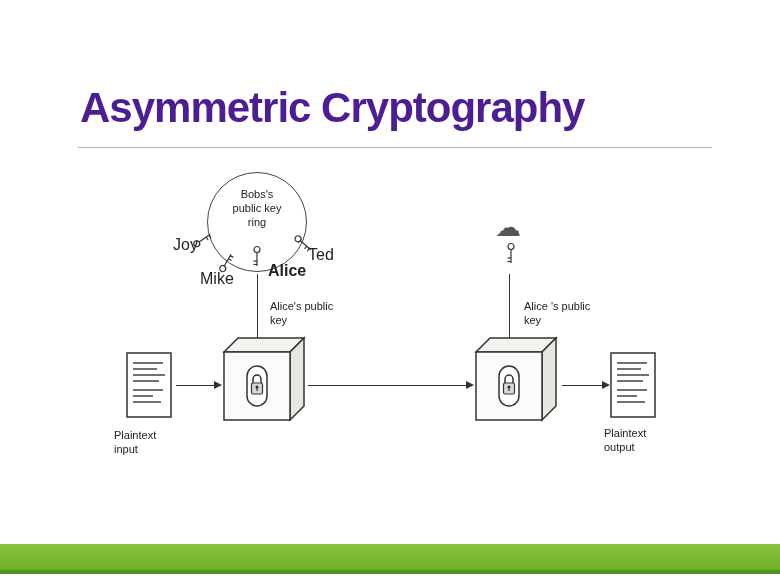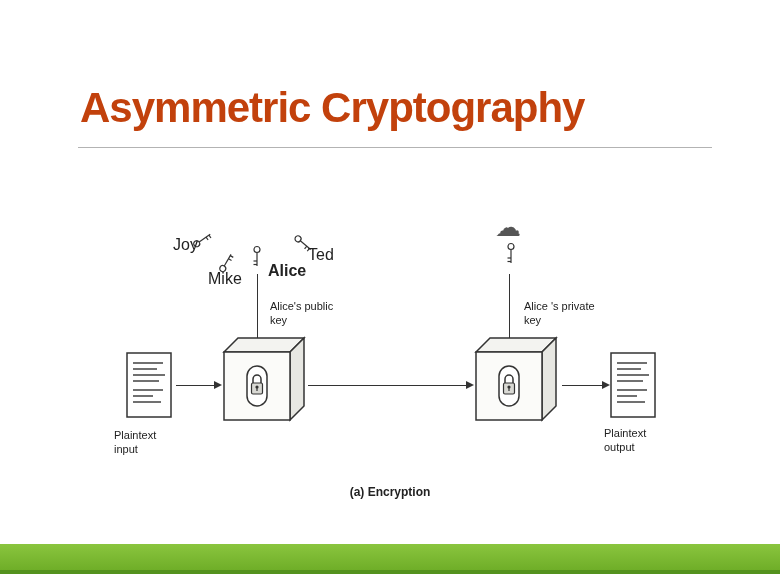--- a/index.html
+++ b/index.html
@@ -2,21 +2,21 @@
 <html><head>
 <meta charset="utf-8">
 <style>
   html,body{margin:0;padding:0;}
   body{
     width:780px;height:586px;position:relative;overflow:hidden;
     background:#ffffff;font-family:"Liberation Sans", sans-serif;color:#222;
   }
   .title{
     position:absolute;left:80px;top:84px;margin:0;
-    font-size:42px;font-weight:bold;letter-spacing:-1px;color:#c2410c;
+    font-size:42px;font-weight:bold;letter-spacing:-1px;color:#4c1d95;
   }
   .title-rule{
     position:absolute;left:78px;top:147px;width:634px;height:0;
     border-top:1px solid #b3b3b3;
   }
   .diagram{position:absolute;left:0;top:0;width:780px;height:586px;}
   
   .ring{
     position:absolute;left:207px;top:172px;width:100px;height:100px;
     border:1.5px solid #444;border-radius:50%;background:#fff;
@@ -56,20 +56,25 @@
 </head>
 <body>
 
 <div class="slide-root">
 
   <h1 class="title">Asymmetric Cryptography</h1>
   <div class="title-rule"></div>
 
   <div class="diagram">
 
+    <div class="ring">
+      <div class="ring-text">Bobs's
+public key
+ring</div>
+    </div>
 
     <span class="key" style="left:191px;top:231px;transform:rotate(-35deg);">
       <svg width="22" height="10" viewBox="0 0 22 10">
           <circle cx="4.5" cy="5" r="3" fill="none" stroke="#333" stroke-width="1.2"></circle>
           <line x1="7.5" y1="5" x2="21" y2="5" stroke="#333" stroke-width="1.2"></line>
           <line x1="16" y1="5" x2="16" y2="8.5" stroke="#333" stroke-width="1.2"></line>
           <line x1="19.5" y1="5" x2="19.5" y2="8.5" stroke="#333" stroke-width="1.2"></line>
         </svg>
     </span>
     <span class="key" style="left:215px;top:254px;transform:rotate(-60deg);">
@@ -91,42 +96,42 @@
     <span class="key" style="left:292px;top:234px;transform:rotate(40deg);">
       <svg width="22" height="10" viewBox="0 0 22 10">
           <circle cx="4.5" cy="5" r="3" fill="none" stroke="#333" stroke-width="1.2"></circle>
           <line x1="7.5" y1="5" x2="21" y2="5" stroke="#333" stroke-width="1.2"></line>
           <line x1="16" y1="5" x2="16" y2="8.5" stroke="#333" stroke-width="1.2"></line>
           <line x1="19.5" y1="5" x2="19.5" y2="8.5" stroke="#333" stroke-width="1.2"></line>
         </svg>
     </span>
 
     <span class="name" style="left:173px;top:236px;">Joy</span>
-    <span class="name" style="left:208px;top:270px;">Mike</span>
+    <span class="name" style="left:200px;top:270px;">Mike</span>
     <span class="name" style="left:268px;top:262px;font-weight:bold;">Alice</span>
     <span class="name" style="left:308px;top:246px;">Ted</span>
 
     <div class="vl" style="left:257px;top:274px;height:70px;"></div>
     <div class="ah-d" style="left:253px;top:342px;"></div>
     <div class="lbl" style="left:270px;top:299px;width:86px;">Alice's public
 key</div>
 
     <div class="cloud">☁</div>
     <span class="key" style="left:500px;top:244px;transform:rotate(90deg);">
       <svg width="22" height="10" viewBox="0 0 22 10">
           <circle cx="4.5" cy="5" r="3" fill="none" stroke="#333" stroke-width="1.2"></circle>
           <line x1="7.5" y1="5" x2="21" y2="5" stroke="#333" stroke-width="1.2"></line>
           <line x1="16" y1="5" x2="16" y2="8.5" stroke="#333" stroke-width="1.2"></line>
           <line x1="19.5" y1="5" x2="19.5" y2="8.5" stroke="#333" stroke-width="1.2"></line>
         </svg>
     </span>
 
     <div class="vl" style="left:509px;top:274px;height:70px;"></div>
     <div class="ah-d" style="left:505px;top:342px;"></div>
-    <div class="lbl" style="left:524px;top:299px;width:90px;">Alice 's private
+    <div class="lbl" style="left:524px;top:299px;width:90px;">Alice 's public
 key</div>
 
     <span class="doc" style="left:126px;top:352px;">
       <svg width="46" height="66" viewBox="0 0 46 66">
         <rect x="1" y="1" width="44" height="64" fill="#fff" stroke="#333" stroke-width="1.5"></rect>
         <line x1="7" y1="11" x2="37" y2="11" stroke="#333" stroke-width="1.4"></line>
         <line x1="7" y1="17" x2="31" y2="17" stroke="#333" stroke-width="1.4"></line>
         <line x1="7" y1="23" x2="39" y2="23" stroke="#333" stroke-width="1.4"></line>
         <line x1="7" y1="29" x2="33" y2="29" stroke="#333" stroke-width="1.4"></line>
         <line x1="7" y1="38" x2="37" y2="38" stroke="#333" stroke-width="1.4"></line>
@@ -180,19 +185,18 @@
         <line x1="7" y1="23" x2="39" y2="23" stroke="#333" stroke-width="1.4"></line>
         <line x1="7" y1="29" x2="33" y2="29" stroke="#333" stroke-width="1.4"></line>
         <line x1="7" y1="38" x2="37" y2="38" stroke="#333" stroke-width="1.4"></line>
         <line x1="7" y1="44" x2="27" y2="44" stroke="#333" stroke-width="1.4"></line>
         <line x1="7" y1="50" x2="35" y2="50" stroke="#333" stroke-width="1.4"></line>
       </svg>
     </span>
     <div class="lbl" style="left:604px;top:426px;width:70px;">Plaintext
 output</div>
 
-    <div class="caption" style="left:320px;top:485px;width:140px;">(a) Encryption</div>
 
   </div>
 
   <div class="green-bar"></div>
 
 </div>
 
 </body></html>

